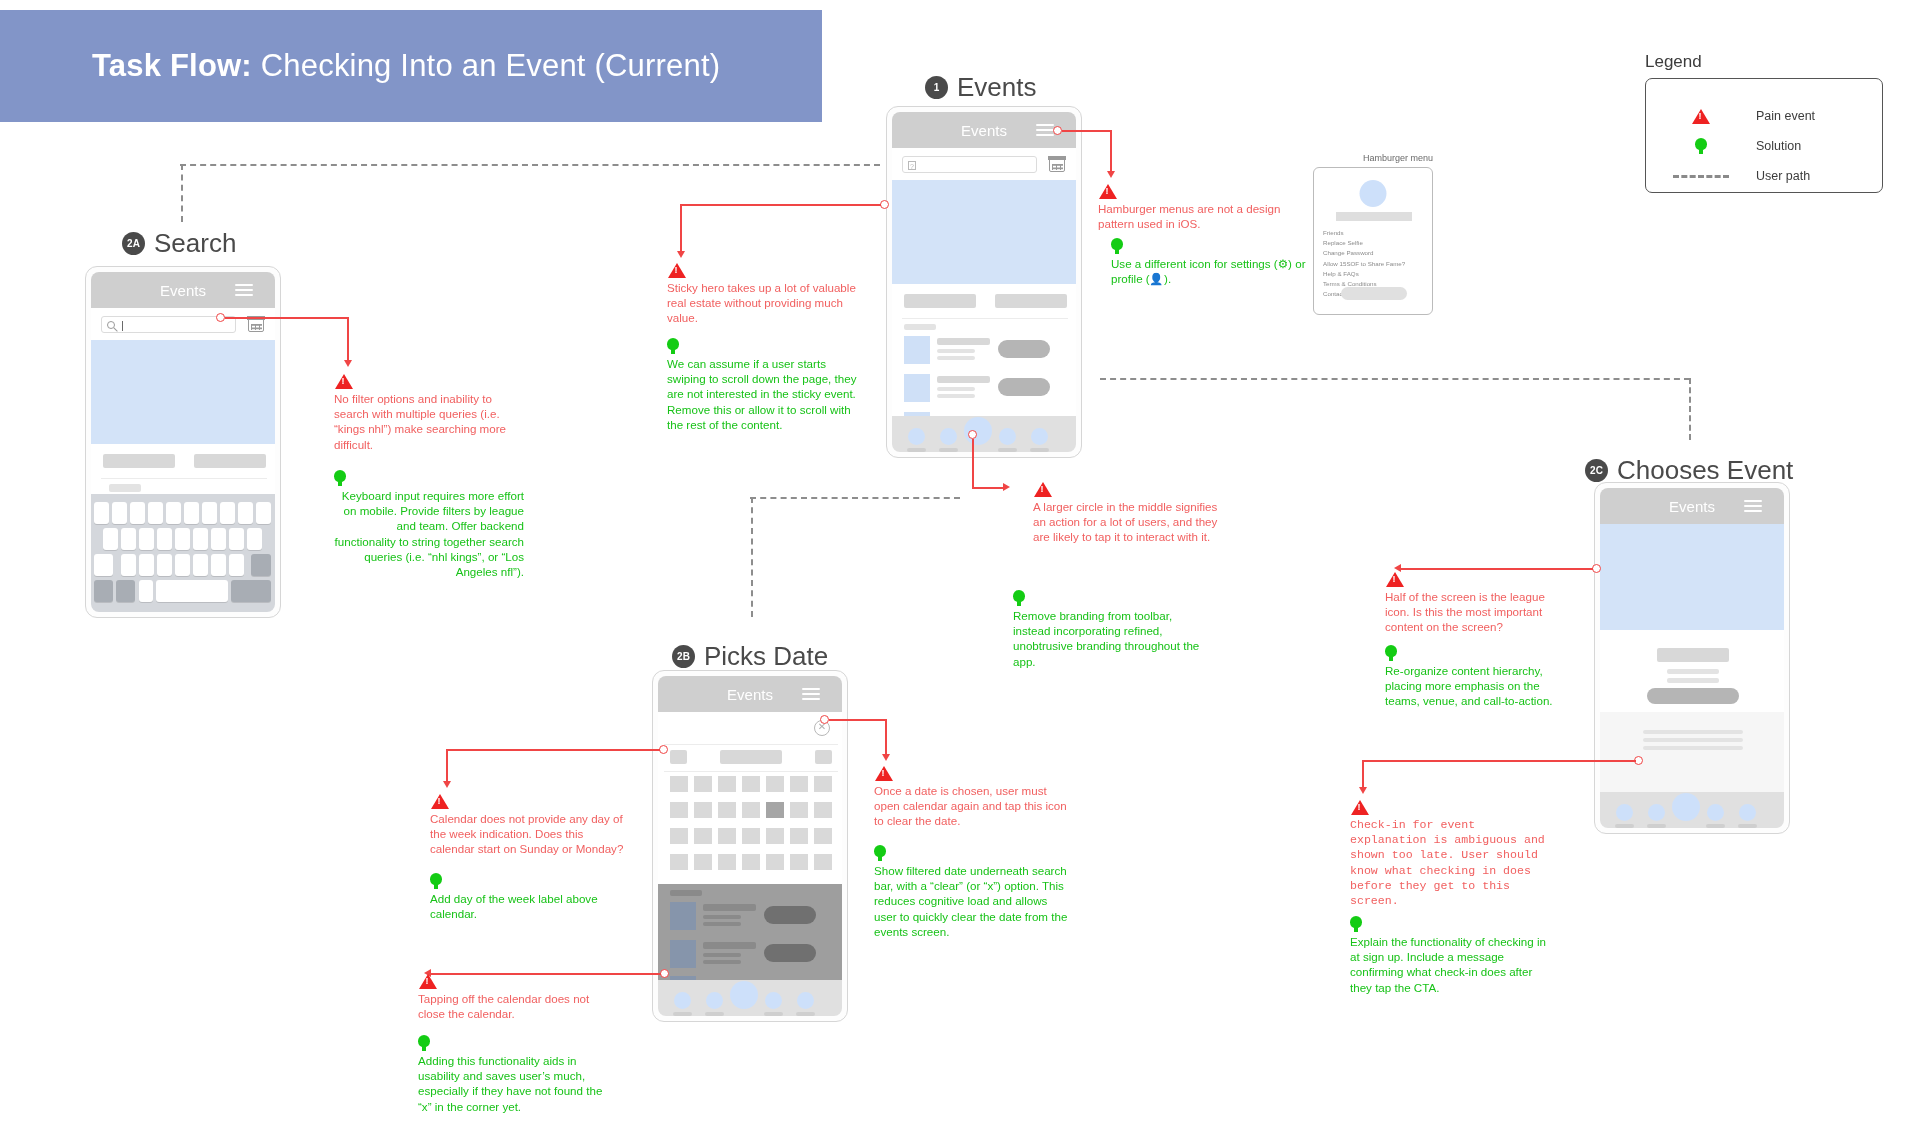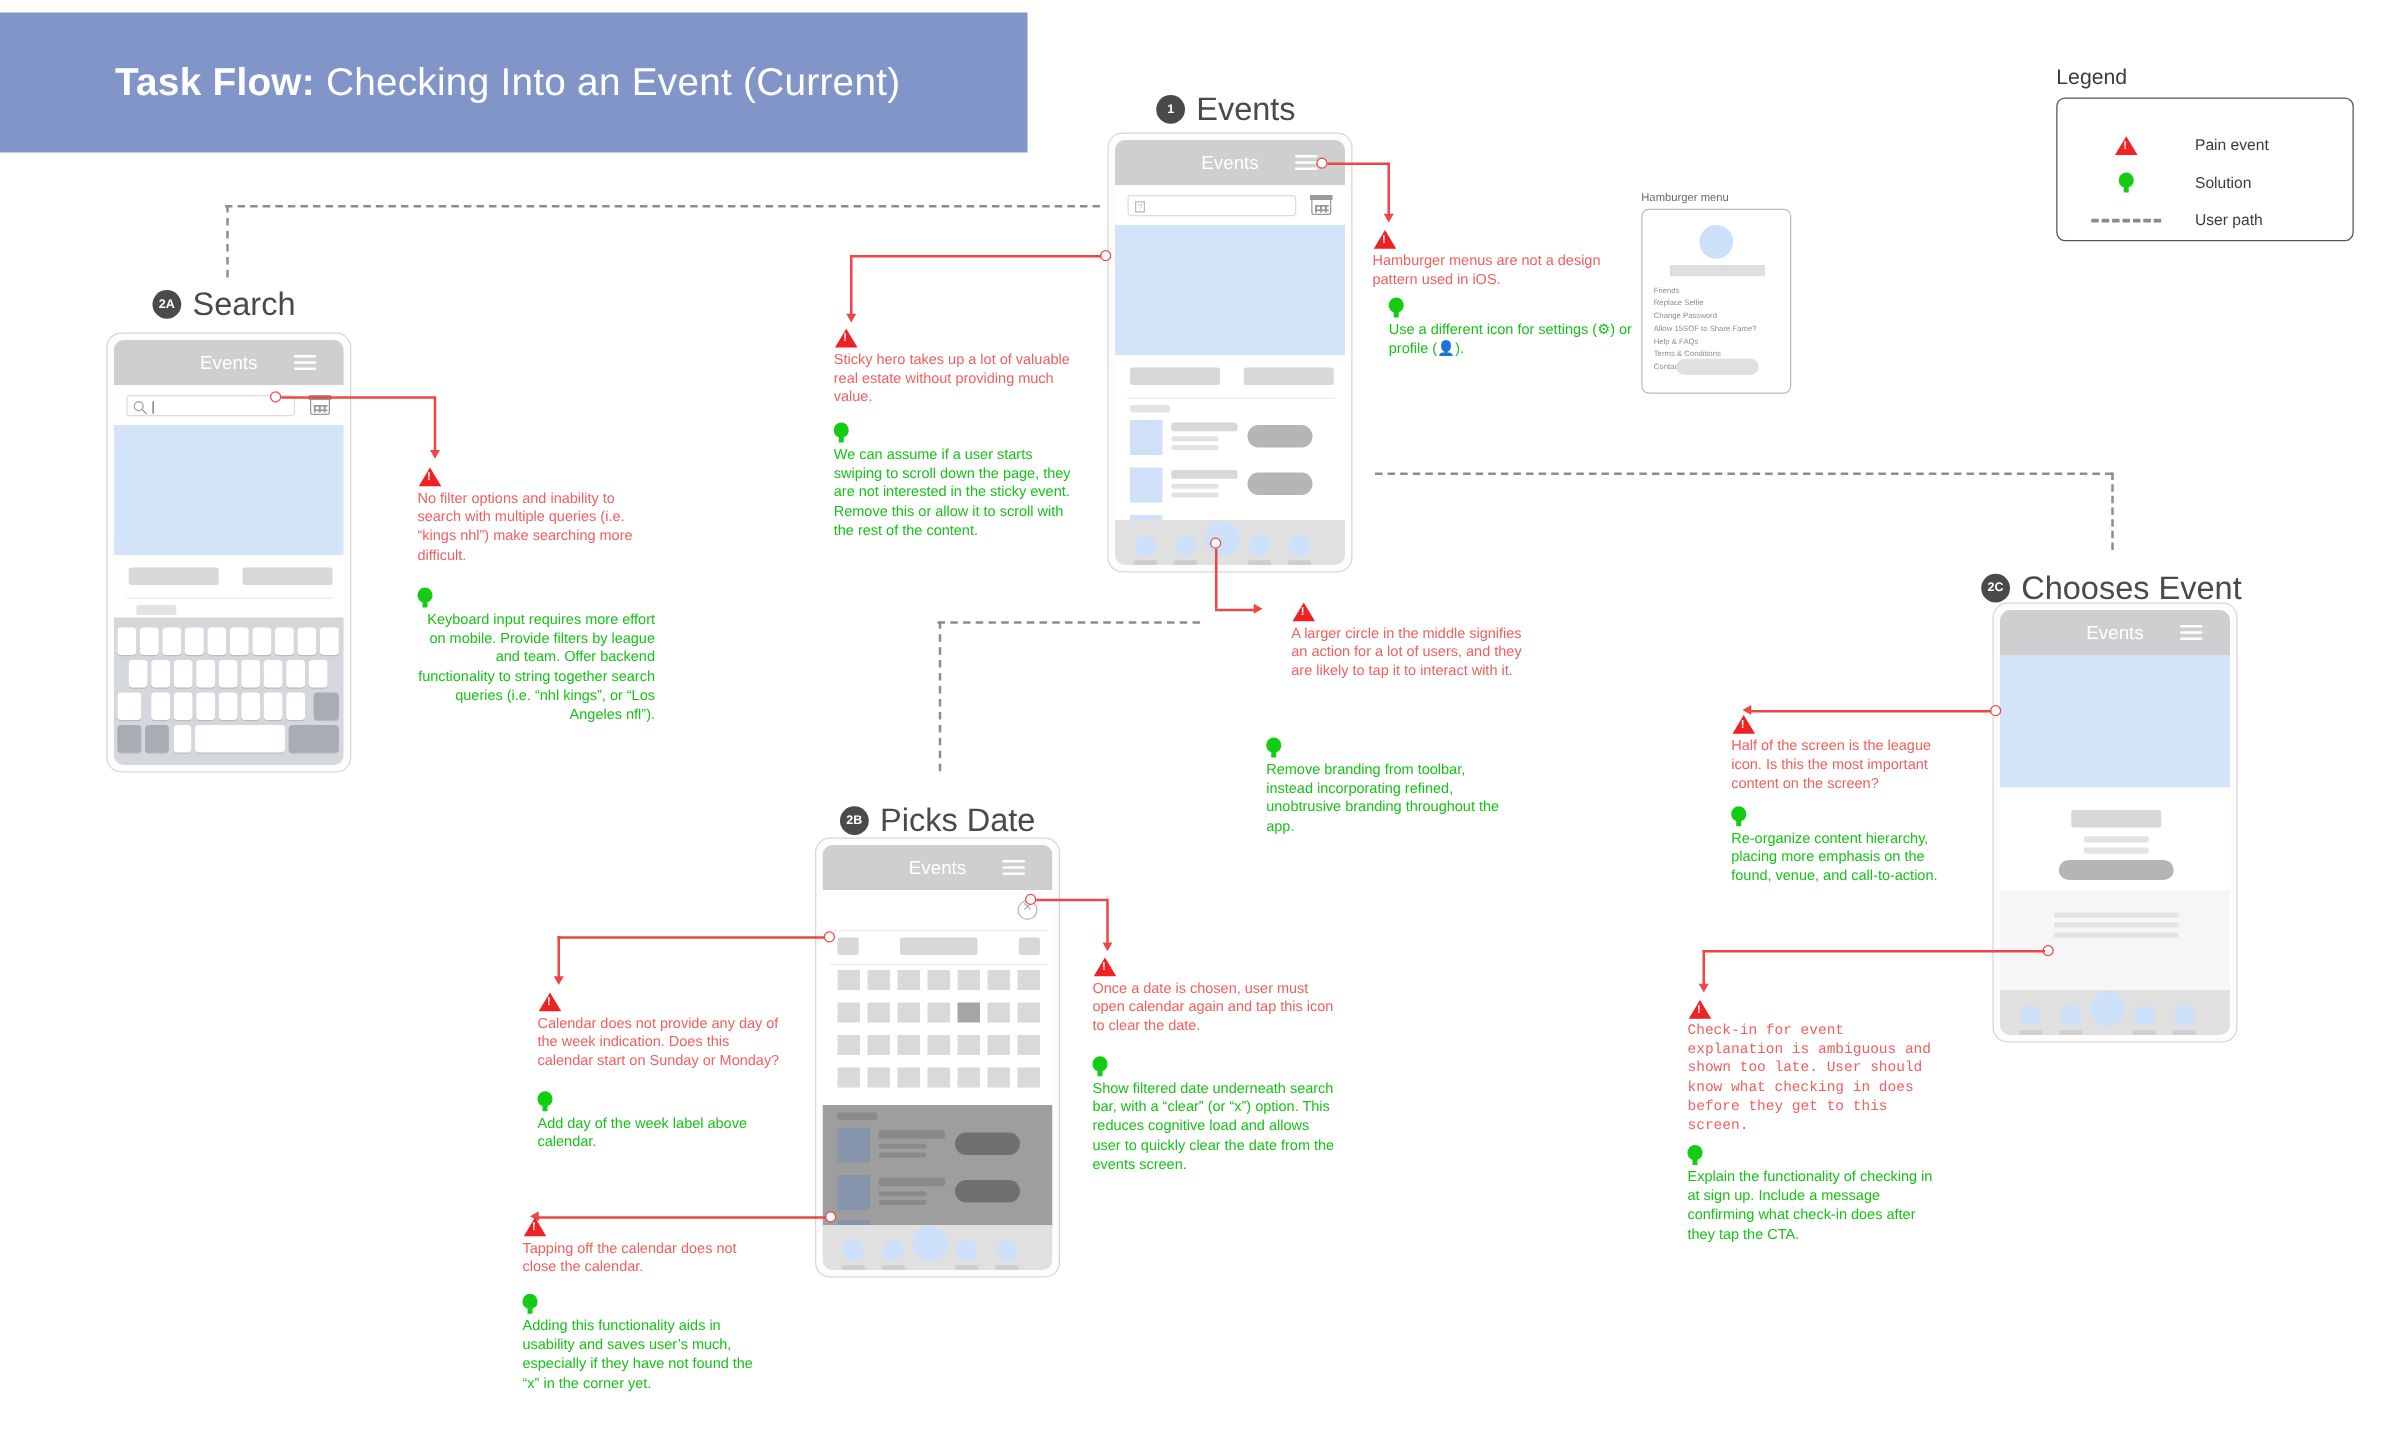--- a/index.html
+++ b/index.html
@@ -138,21 +138,21 @@
   .rarrow.left { border-top:4.5px solid transparent; border-bottom:4.5px solid transparent; border-right:7px solid #f04545; }
   .rarrow.right { border-top:4.5px solid transparent; border-bottom:4.5px solid transparent; border-left:7px solid #f04545; }
 
   
   .dl { position:absolute; }
   .dl.h { border-top:2px dashed #8d8d8d; height:0; }
   .dl.v { border-left:2px dashed #8d8d8d; width:0; }
 
   
   #hamb-menu-wrap { position:absolute; left:1313px; top:153px; width:120px; }
-  #hamb-menu-label { font-size:9px; color:#6a6a6a; text-align:left; margin-bottom:4px; }
+  #hamb-menu-label { font-size:9px; color:#6a6a6a; text-align:right; margin-bottom:4px; }
   #hamb-menu-box {
     width:120px; height:148px; border:1px solid #bbb; border-radius:6px;
     background:#fff; position:relative;
   }
   #hm-avatar { position:absolute; left:50%; transform:translateX(-50%); top:12px; width:27px; height:27px; border-radius:50%; background:#cde0fa; }
   #hm-name { position:absolute; left:22px; top:44px; width:76px; height:9px; background:#dedede; }
   #hm-list { position:absolute; left:9px; top:60px; }
   #hm-list div { font-size:6.2px; color:#8c8c8c; line-height:10.2px; white-space:nowrap; }
   #hm-cta { position:absolute; left:27px; bottom:14px; width:66px; height:13px; border-radius:7px; background:#e0e0e0; }
 </style>
@@ -635,21 +635,21 @@
     </div>
   <p>Half of the screen is the league icon. Is this the most important content on the screen?</p>
 </div>
 <div class="anno sol" style="left:1385px; top:645px; width:185px;">
   <div class="ico-row">
       <div class="bulb">
         <div class="b-top"></div>
         <div class="b-base"></div>
       </div>
     </div>
-  <p>Re-organize content hierarchy, placing more emphasis on the found, venue, and call-to-action.</p>
+  <p>Re-organize content hierarchy, placing more emphasis on the teams, venue, and call-to-action.</p>
 </div>
 
 <span class="rdot" style="left:1634px; top:756px;"></span>
 <div class="rl h abs" style="left:1362px; top:760px; width:274px;"></div>
 <div class="rl v abs" style="left:1362px; top:760px; height:28px;"></div>
 <div class="rarrow down abs" style="left:1358.5px; top:787px;"></div>
 
 <div class="anno pain" style="left:1350px; top:800px; width:200px;font-family:Liberation Mono, monospace;">
   <div class="ico-row">
       <div class="warn"></div>

